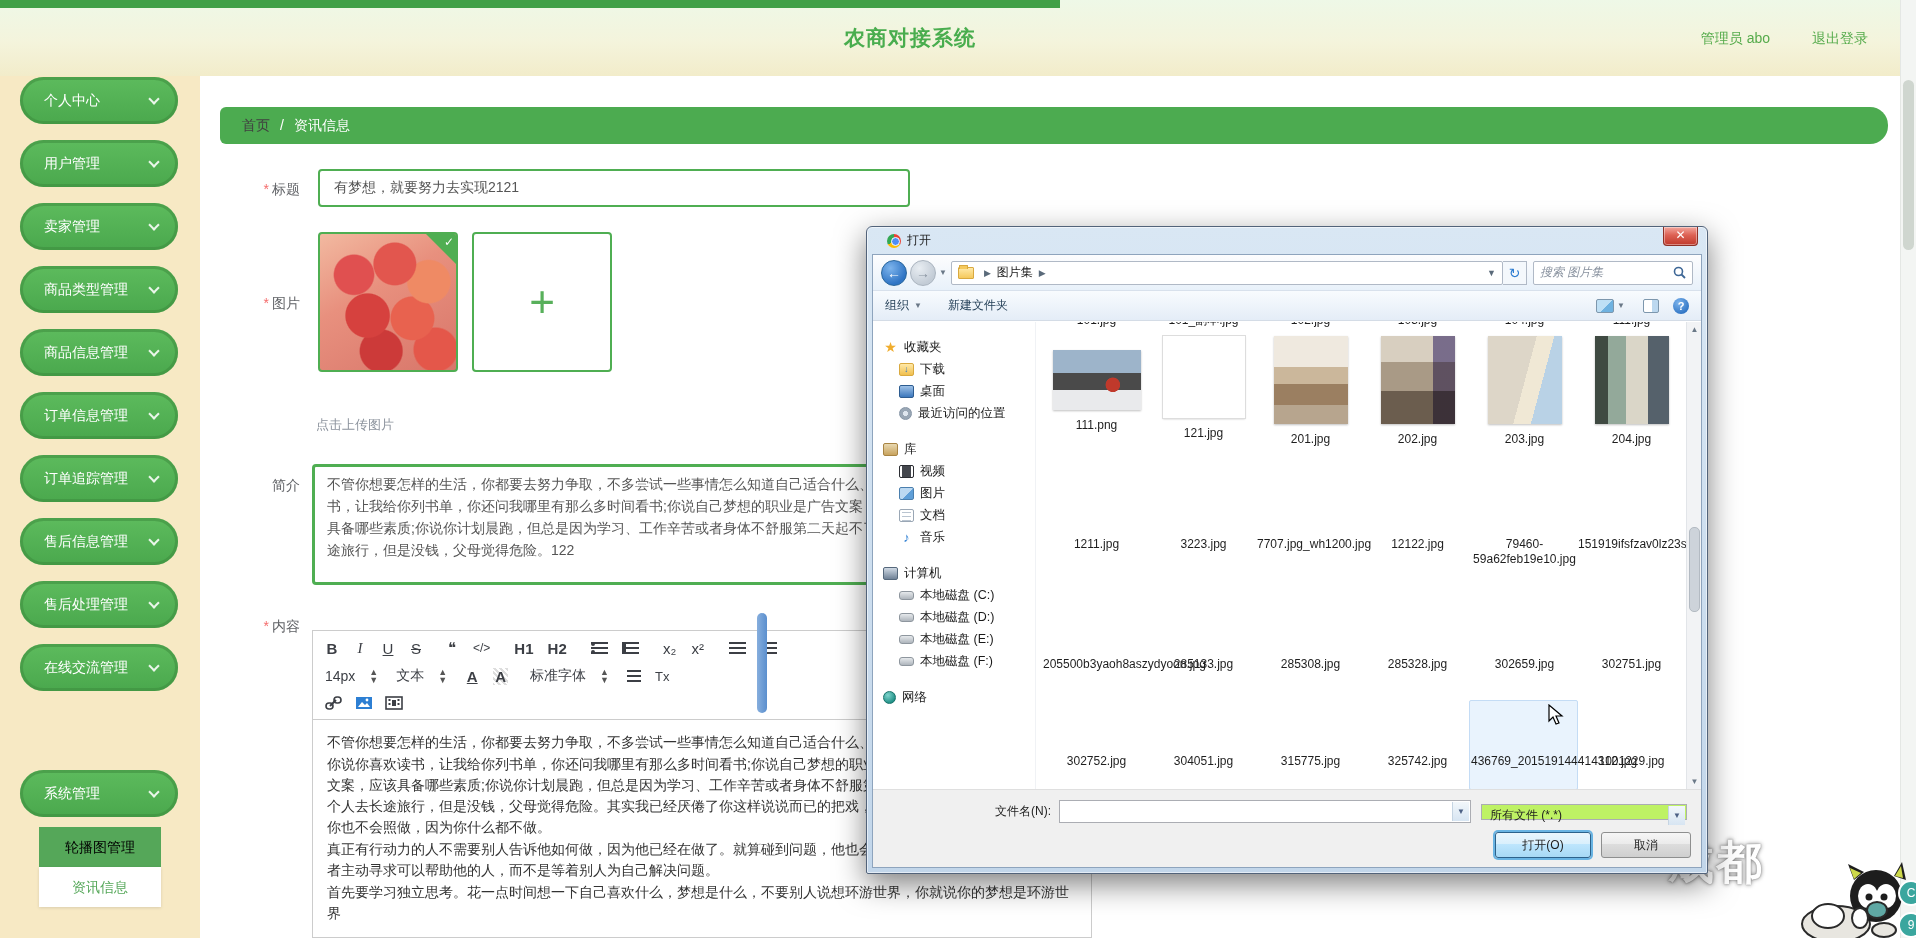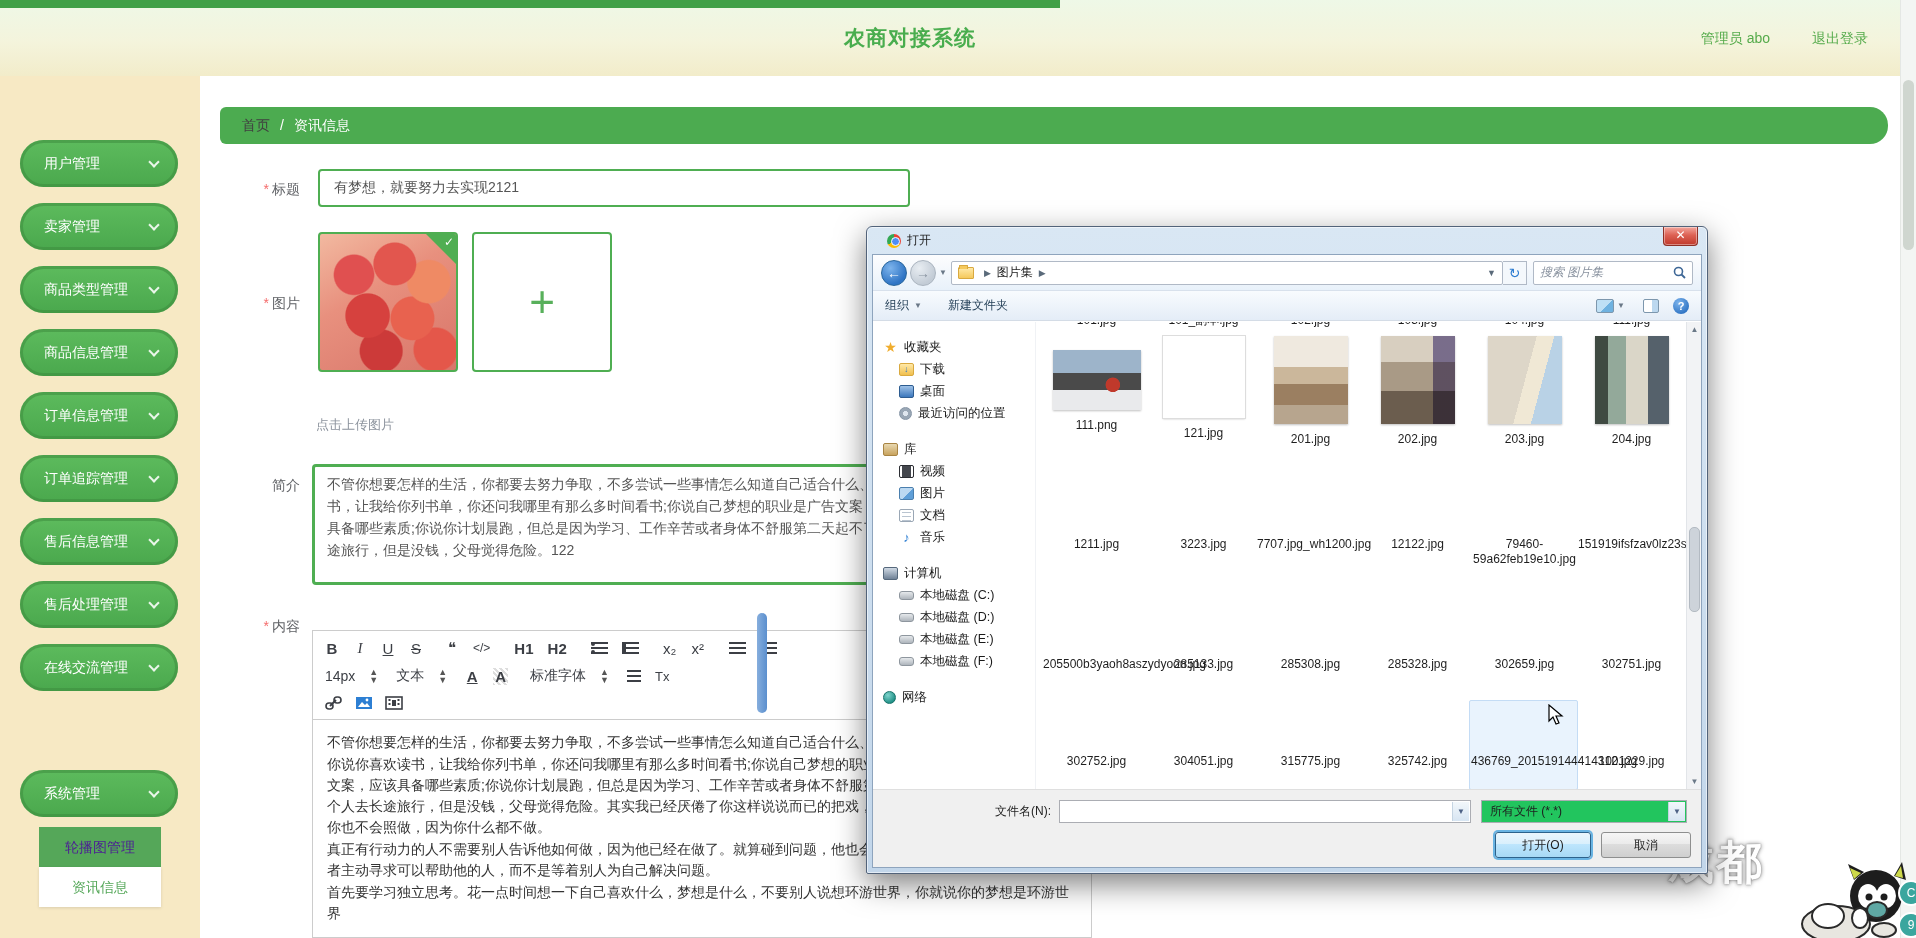--- a/index.html
+++ b/index.html
@@ -19,21 +19,21 @@
   #sidebar{position:absolute;left:0;top:76px;width:200px;height:862px;background:#f7e9c4;z-index:3;}
   .sbtn{position:absolute;left:20px;width:158px;height:47px;border-radius:24px;
     background:linear-gradient(180deg,#5dbb5d 0%,#4aa84d 100%);
     box-shadow:inset 0 0 0 3px rgba(62,140,62,.55);
     color:#fff;font-size:14px;display:flex;align-items:center;justify-content:space-between;
     padding:0 20px 0 24px;cursor:pointer;}
   .chev{width:8px;height:8px;border-right:2px solid #eaf6ea;border-bottom:2px solid #eaf6ea;
     transform:rotate(45deg);margin-top:-4px;}
   .subitem{position:absolute;left:39px;width:122px;height:40px;line-height:40px;text-align:center;
     font-size:14px;cursor:pointer;}
-  .subitem.on{background:#55a759;color:#4c1d95;}
+  .subitem.on{background:#55a759;color:#000000;}
   .subitem.off{background:#fff;color:#55a759;box-shadow:0 1px 3px rgba(0,0,0,.12);}
 
   
   #crumb{position:absolute;left:220px;top:107px;width:1668px;height:37px;background:#4cab50;
     border-radius:6px 18px 18px 6px;color:#fff;font-size:14px;line-height:37px;padding-left:22px;z-index:2;}
   #crumb a{color:#404040;text-decoration:none;cursor:pointer;}
   #crumb .sep{margin:0 10px;}
   .flabel{position:absolute;font-size:14px;color:#606266;text-align:right;width:70px;}
   .star{color:#f56c6c;margin-right:3px;}
   #titleInput{position:absolute;left:318px;top:169px;width:592px;height:38px;border:2px solid #4fae52;
@@ -170,21 +170,21 @@
   .varrow{position:absolute;left:0;width:15px;height:15px;font-size:8px;color:#6a7887;text-align:center;line-height:15px;}
   #vthumb{position:absolute;left:2px;top:205px;width:11px;height:85px;background:#cdd3da;
      border:1px solid #b3bac2;border-radius:5px;}
   #dlgBottom{position:absolute;left:0;right:0;bottom:0;height:78px;background:#f0f0f0;border-top:1px solid #dfdfdf;
      font-size:12px;color:#1e1e1e;}
   #fnrow{position:absolute;left:0;top:10px;width:100%;display:flex;align-items:center;}
   #fnlabel{width:186px;text-align:right;padding-right:8px;}
   #fninput{width:412px;height:23px;background:#fff;border:1px solid #abadb3;position:relative;}
   #fninput .dd{position:absolute;right:1px;top:1px;width:17px;height:19px;text-align:center;line-height:19px;
      font-size:8px;color:#4d6185;background:linear-gradient(180deg,#f2f7fb,#d7e5f2);border-left:1px solid #c5d4e2;}
-  #ftype{margin-left:10px;width:206px;height:23px;background:#22c55e;border:1px solid #abadb3;position:relative;
+  #ftype{margin-left:10px;width:206px;height:16px;background:#bef264;border:1px solid #abadb3;position:relative;
      line-height:21px;padding-left:8px;}
   #ftype .dd{position:absolute;right:1px;top:1px;width:17px;height:19px;text-align:center;line-height:19px;
      font-size:8px;color:#4d6185;background:linear-gradient(180deg,#f2f7fb,#d7e5f2);border-left:1px solid #c5d4e2;}
   #btnrow{position:absolute;right:10px;top:42px;display:flex;}
   .w7btn{height:26px;border-radius:3px;font-size:12px;text-align:center;line-height:24px;cursor:pointer;}
   #openBtn{width:96px;border:1px solid #2c628b;background:linear-gradient(180deg,#eaf6fd 0%,#d9f0fc 45%,#bee6fd 46%,#a7d9f5 100%);
      box-shadow:0 0 0 2px #69b4e3;}
   #cancelBtn{width:90px;margin-left:10px;border:1px solid #8e8f8f;
      background:linear-gradient(180deg,#f6f6f6 0%,#ebebeb 45%,#dddddd 46%,#cfcfcf 100%);}
 
@@ -203,20 +203,24 @@
 
 <div id="header">
   <div id="topstrip"></div>
   <div id="appTitle">农商对接系统</div>
   <div id="userArea">
     <span>管理员 abo</span><span>退出登录</span>
   </div>
 </div>
 
 <div id="sidebar">
+  <div class="sbtn" style="top:1px">
+      <span>个人中心</span>
+      <span class="chev"></span>
+    </div>
   <div class="sbtn" style="top:64px">
       <span>用户管理</span>
       <span class="chev"></span>
     </div>
   <div class="sbtn" style="top:127px">
       <span>卖家管理</span>
       <span class="chev"></span>
     </div>
   <div class="sbtn" style="top:190px">
       <span>商品类型管理</span>

